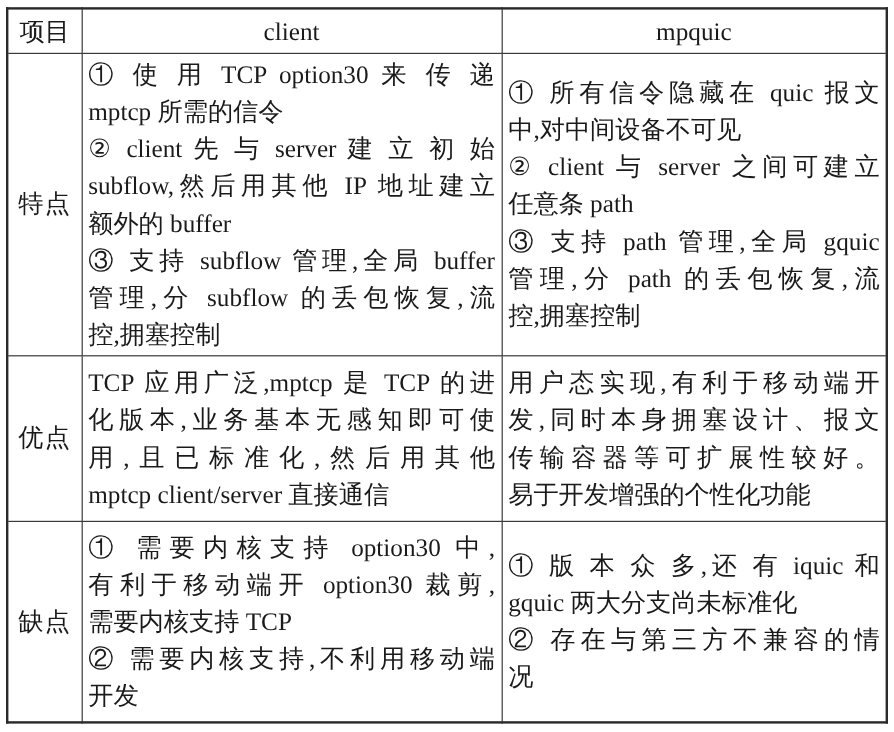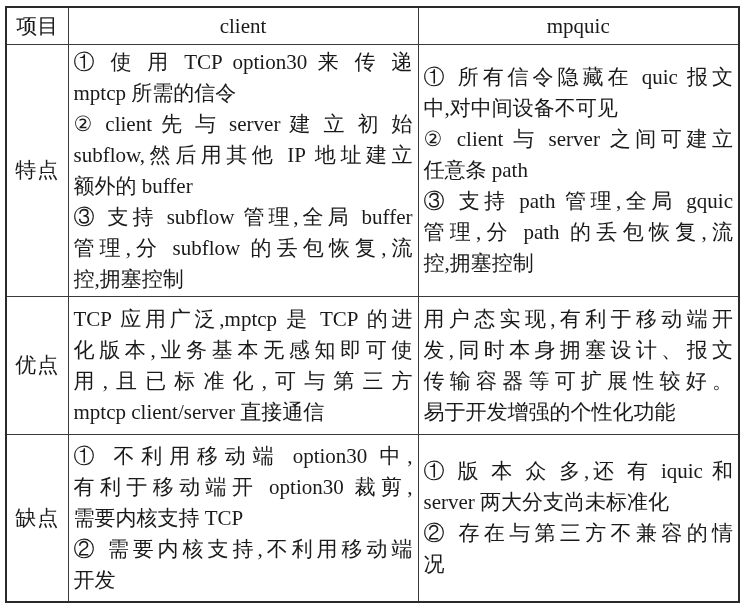--- a/index.html
+++ b/index.html
@@ -62,41 +62,41 @@
       <span class="line">管理,分 path 的丢包恢复,流</span>
       <span class="line last">控,拥塞控制</span>
     </td>
   </tr>
 
   <tr style="height:138px">
     <td class="label">优点</td>
     <td>
       <span class="line">TCP 应用广泛,mptcp 是 TCP 的进</span>
       <span class="line">化版本,业务基本无感知即可使</span>
-      <span class="line">用,且已标准化,可与第三方</span>
+      <span class="line">用,且已标准化,然后用其他</span>
       <span class="line last">mptcp client/server 直接通信</span>
     </td>
     <td>
       <span class="line">用户态实现,有利于移动端开</span>
       <span class="line">发,同时本身拥塞设计、报文</span>
       <span class="line">传输容器等可扩展性较好。</span>
       <span class="line last">易于开发增强的个性化功能</span>
     </td>
   </tr>
 
   <tr style="height:167px">
     <td class="label">缺点</td>
     <td>
-      <span class="line">① 不利用移动端 option30 中,</span>
+      <span class="line">① 需要内核支持 option30 中,</span>
       <span class="line">有利于移动端开 option30 裁剪,</span>
       <span class="line last">需要内核支持 TCP</span>
       <span class="line">② 需要内核支持,不利用移动端</span>
       <span class="line last">开发</span>
     </td>
     <td>
       <span class="line">① 版 本 众 多,还 有 iquic 和</span>
-      <span class="line last">server 两大分支尚未标准化</span>
+      <span class="line last">gquic 两大分支尚未标准化</span>
       <span class="line">② 存在与第三方不兼容的情</span>
       <span class="line last">况</span>
     </td>
   </tr>
 </tbody>
   </table>
 
 </body></html>

